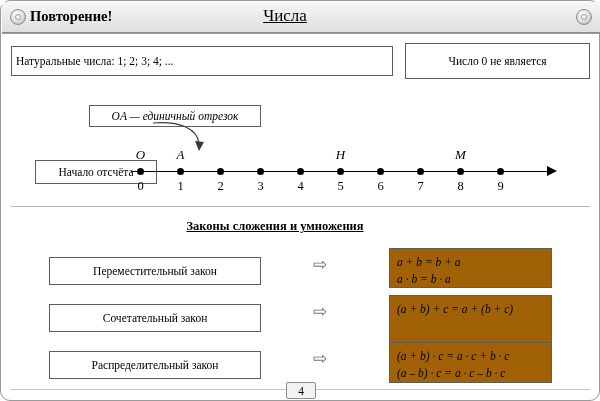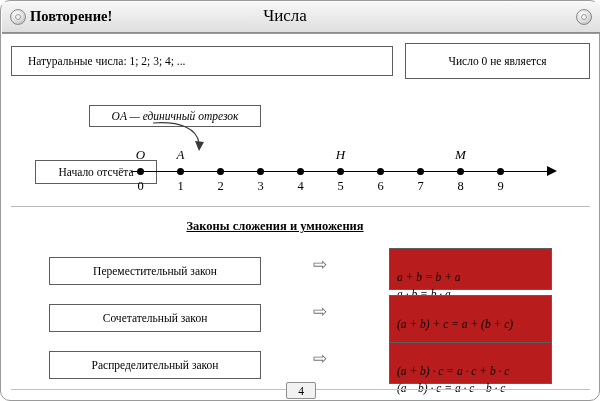--- a/index.html
+++ b/index.html
@@ -72,34 +72,35 @@
     font-weight: bold;
     font-family: "Liberation Serif", serif;
   }
   .header-title {
     position: absolute;
     left: 0; top: 4px;
     width: 566px;
     text-align: center;
     font-size: 17px;
     font-family: "Liberation Serif", serif;
+    text-decoration: underline;
   }
 
   
   .box {
     position: absolute;
     box-sizing: border-box;
     border: 1px solid #5d5d5d;
     background: #ffffff;
     display: flex;
     align-items: center;
     font-size: 11.5px;
   }
   .box.center { justify-content: center; text-align: center; }
-  .box.left { justify-content: flex-start; padding-left: 16px; }
+  .box.left { justify-content: flex-start; padding-left: 4px; }
 
   #nat-numbers-box {
     left: 10px; top: 45px;
     width: 382px; height: 30px;
   }
   #zero-note-box {
     left: 404px; top: 42px;
     width: 185px; height: 36px;
     flex-direction: column;
     justify-content: center;
@@ -201,22 +202,22 @@
     align-items: center;
     justify-content: center;
     font-size: 11.5px;
   }
   .law-formula {
     position: absolute;
     left: 388px;
     width: 163px;
     box-sizing: border-box;
     border: 1px solid #5d5d5d;
-    background: #b91c1c;
-    padding: 20px 7px;
+    background: #a16207;
+    padding: 5px 7px;
     font-style: italic;
     font-size: 11.5px;
     line-height: 1.45;
     font-family: "Liberation Serif", serif;
   }
   .arrow-glyph {
     position: absolute;
     left: 306px;
     width: 26px;
     text-align: center;

